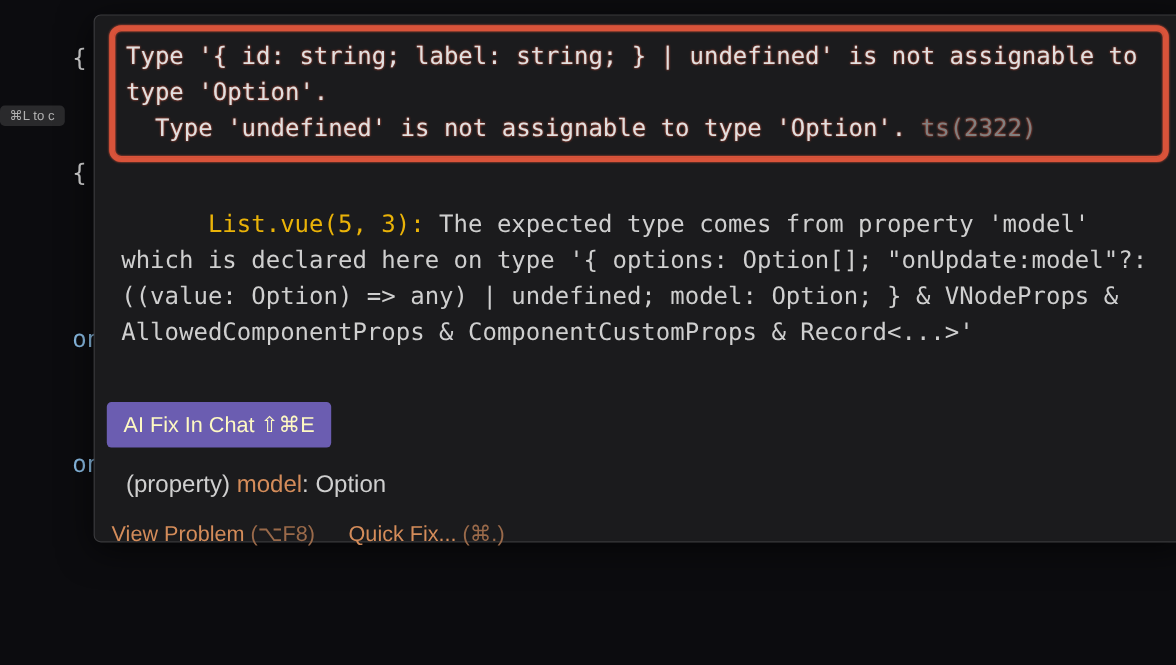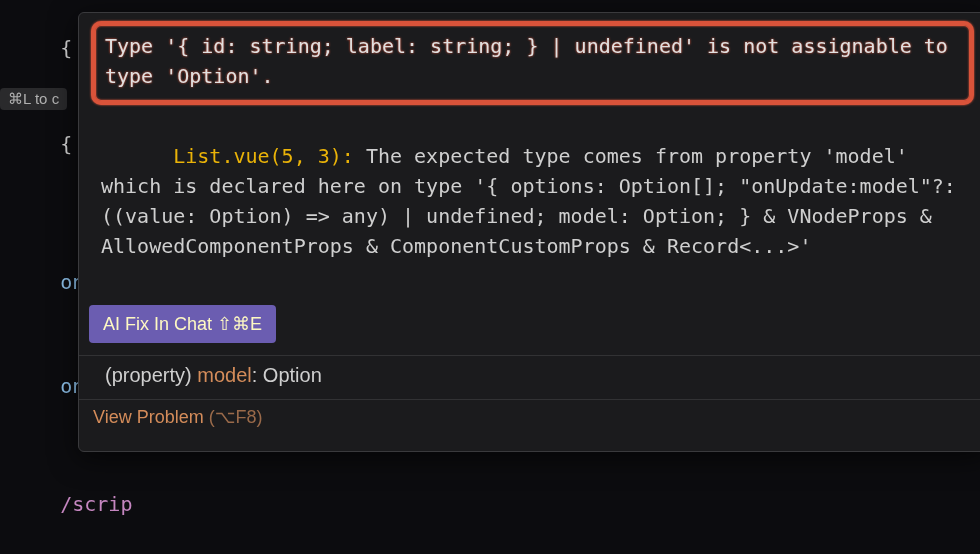--- a/index.html
+++ b/index.html
@@ -74,21 +74,21 @@
     font-size: 18px;
     color: #d48c5a;
     display: flex; gap: 28px;
   }
   .action-link { cursor: pointer; }
   .action-shortcut { color: #9a6a4a; }
   .shortcut-badge {
     position: absolute; left: 0; top: 88px;
     background: #2a2a2c;
     color: #b0b0b0;
-    font-size: 15px;
+    font-size: 11px;
     padding: 2px 8px;
     border-radius: 4px;
     font-family: ui-sans-serif, -apple-system, sans-serif;
   }
 </style>
 </head>
 <body>
 
 <div class="editor">
   <div class="line cutoff">
@@ -103,42 +103,43 @@
   <div style="height:42px"></div>
 
   <div class="line">
     <span class="kw-const">onst </span><span class="kw-yellow">s</span>
   </div>
   <div style="height:8px"></div>
   <div class="line">
     <span class="kw-const">onst </span><span class="kw-yellow">s</span>
   </div>
   <div style="height:22px"></div>
-  <div class="line">
-    <span class="pink">/scrip</span>
-  </div>
   <div style="height:22px"></div>
 
 </div>
 
 <div class="hover">
   <div class="hover-body">
     <div class="error-box">
       <div class="error-text">Type '{ id: string; label: string; } | undefined' is not assignable to type 'Option'.</div>
+      <div class="error-text"><span>  Type 'undefined' is not assignable to type 'Option'. </span><span class="tslabel">ts(2322)</span></div>
     </div>
     <div class="related">
       <span class="related-file">List.vue(5, 3): </span><span>The expected type comes from property 'model' which is declared here on type '{ options: Option[]; "onUpdate:model"?: ((value: Option) =&gt; any) | undefined; model: Option; } &amp; VNodeProps &amp; AllowedComponentProps &amp; ComponentCustomProps &amp; Record&lt;...&gt;'</span>
     </div>
   </div>
   <div class="btn-row">
     <button class="ai-btn">AI Fix In Chat ⇧⌘E</button>
   </div>
   <div class="divider"></div>
   <div class="sig-row">
     <span>(property) </span><span class="sig-name">model</span><span>: </span><span>Option</span>
   </div>
   <div class="divider"></div>
   <div class="actions">
     <span class="action-link">
       <span>View Problem </span><span class="action-shortcut">(⌥F8)</span>
     </span>
+    <span class="action-link">
+      <span>Quick Fix... </span><span class="action-shortcut">(⌘.)</span>
+    </span>
   </div>
 </div>
 
 </body></html>

